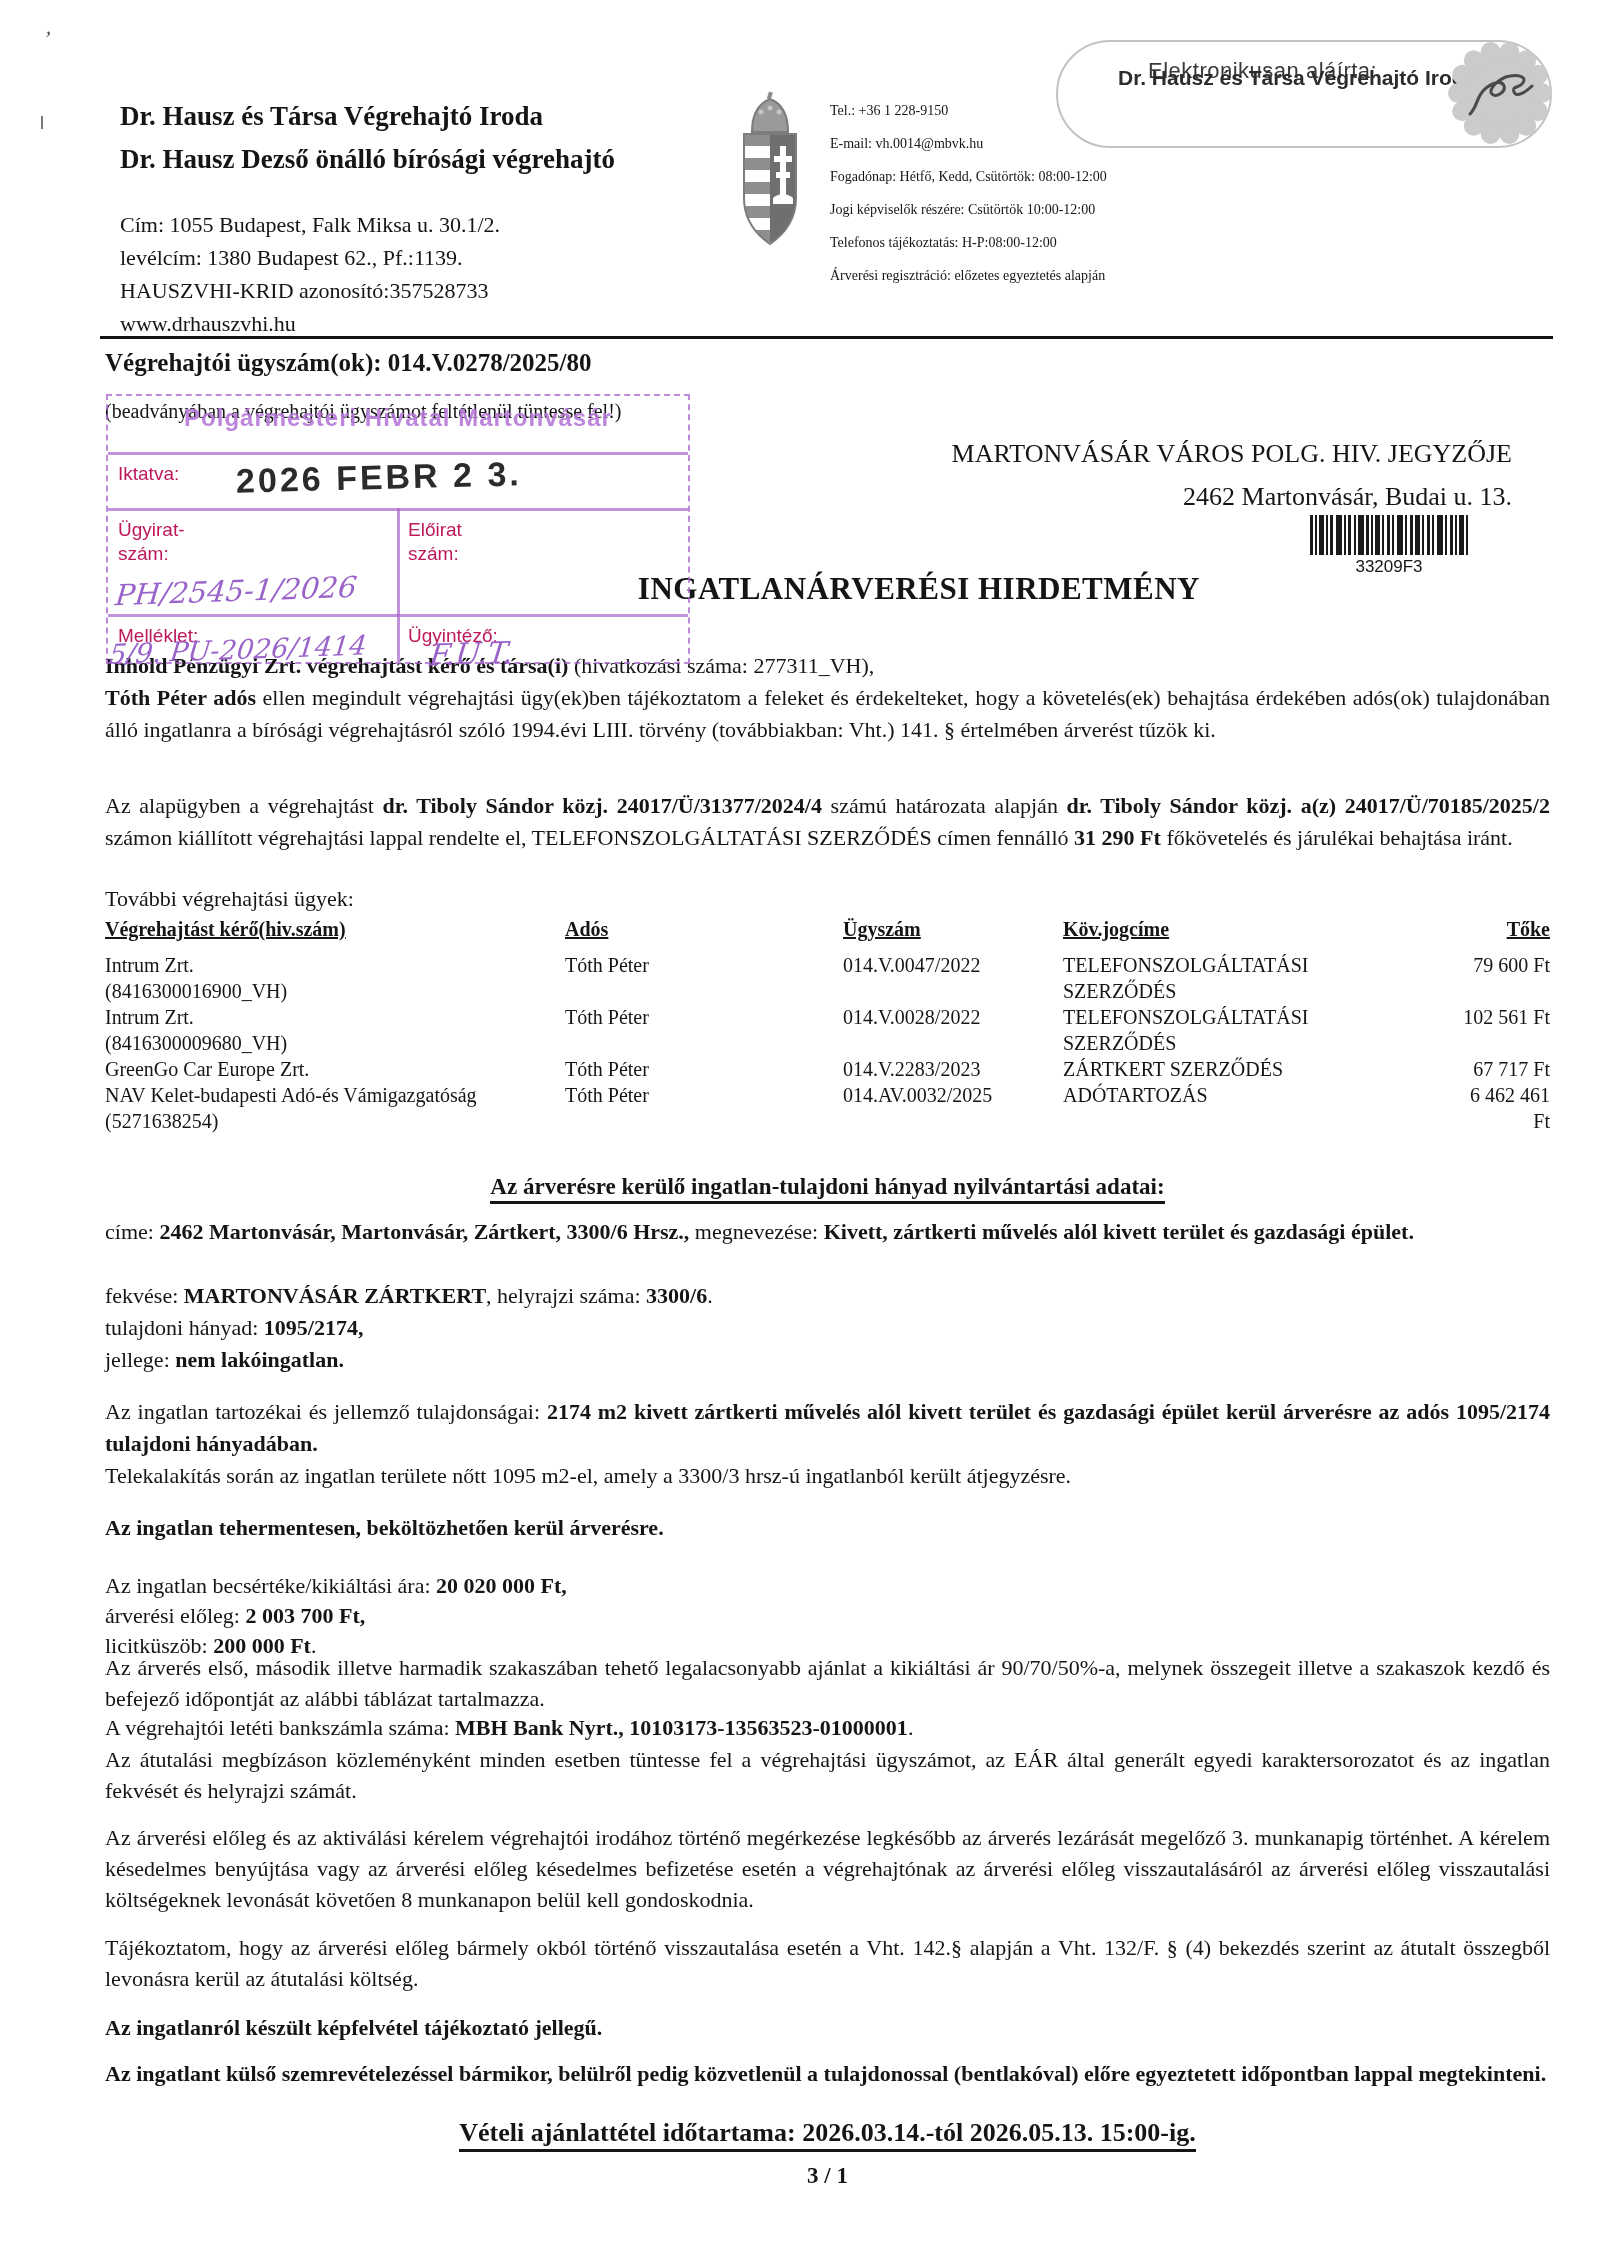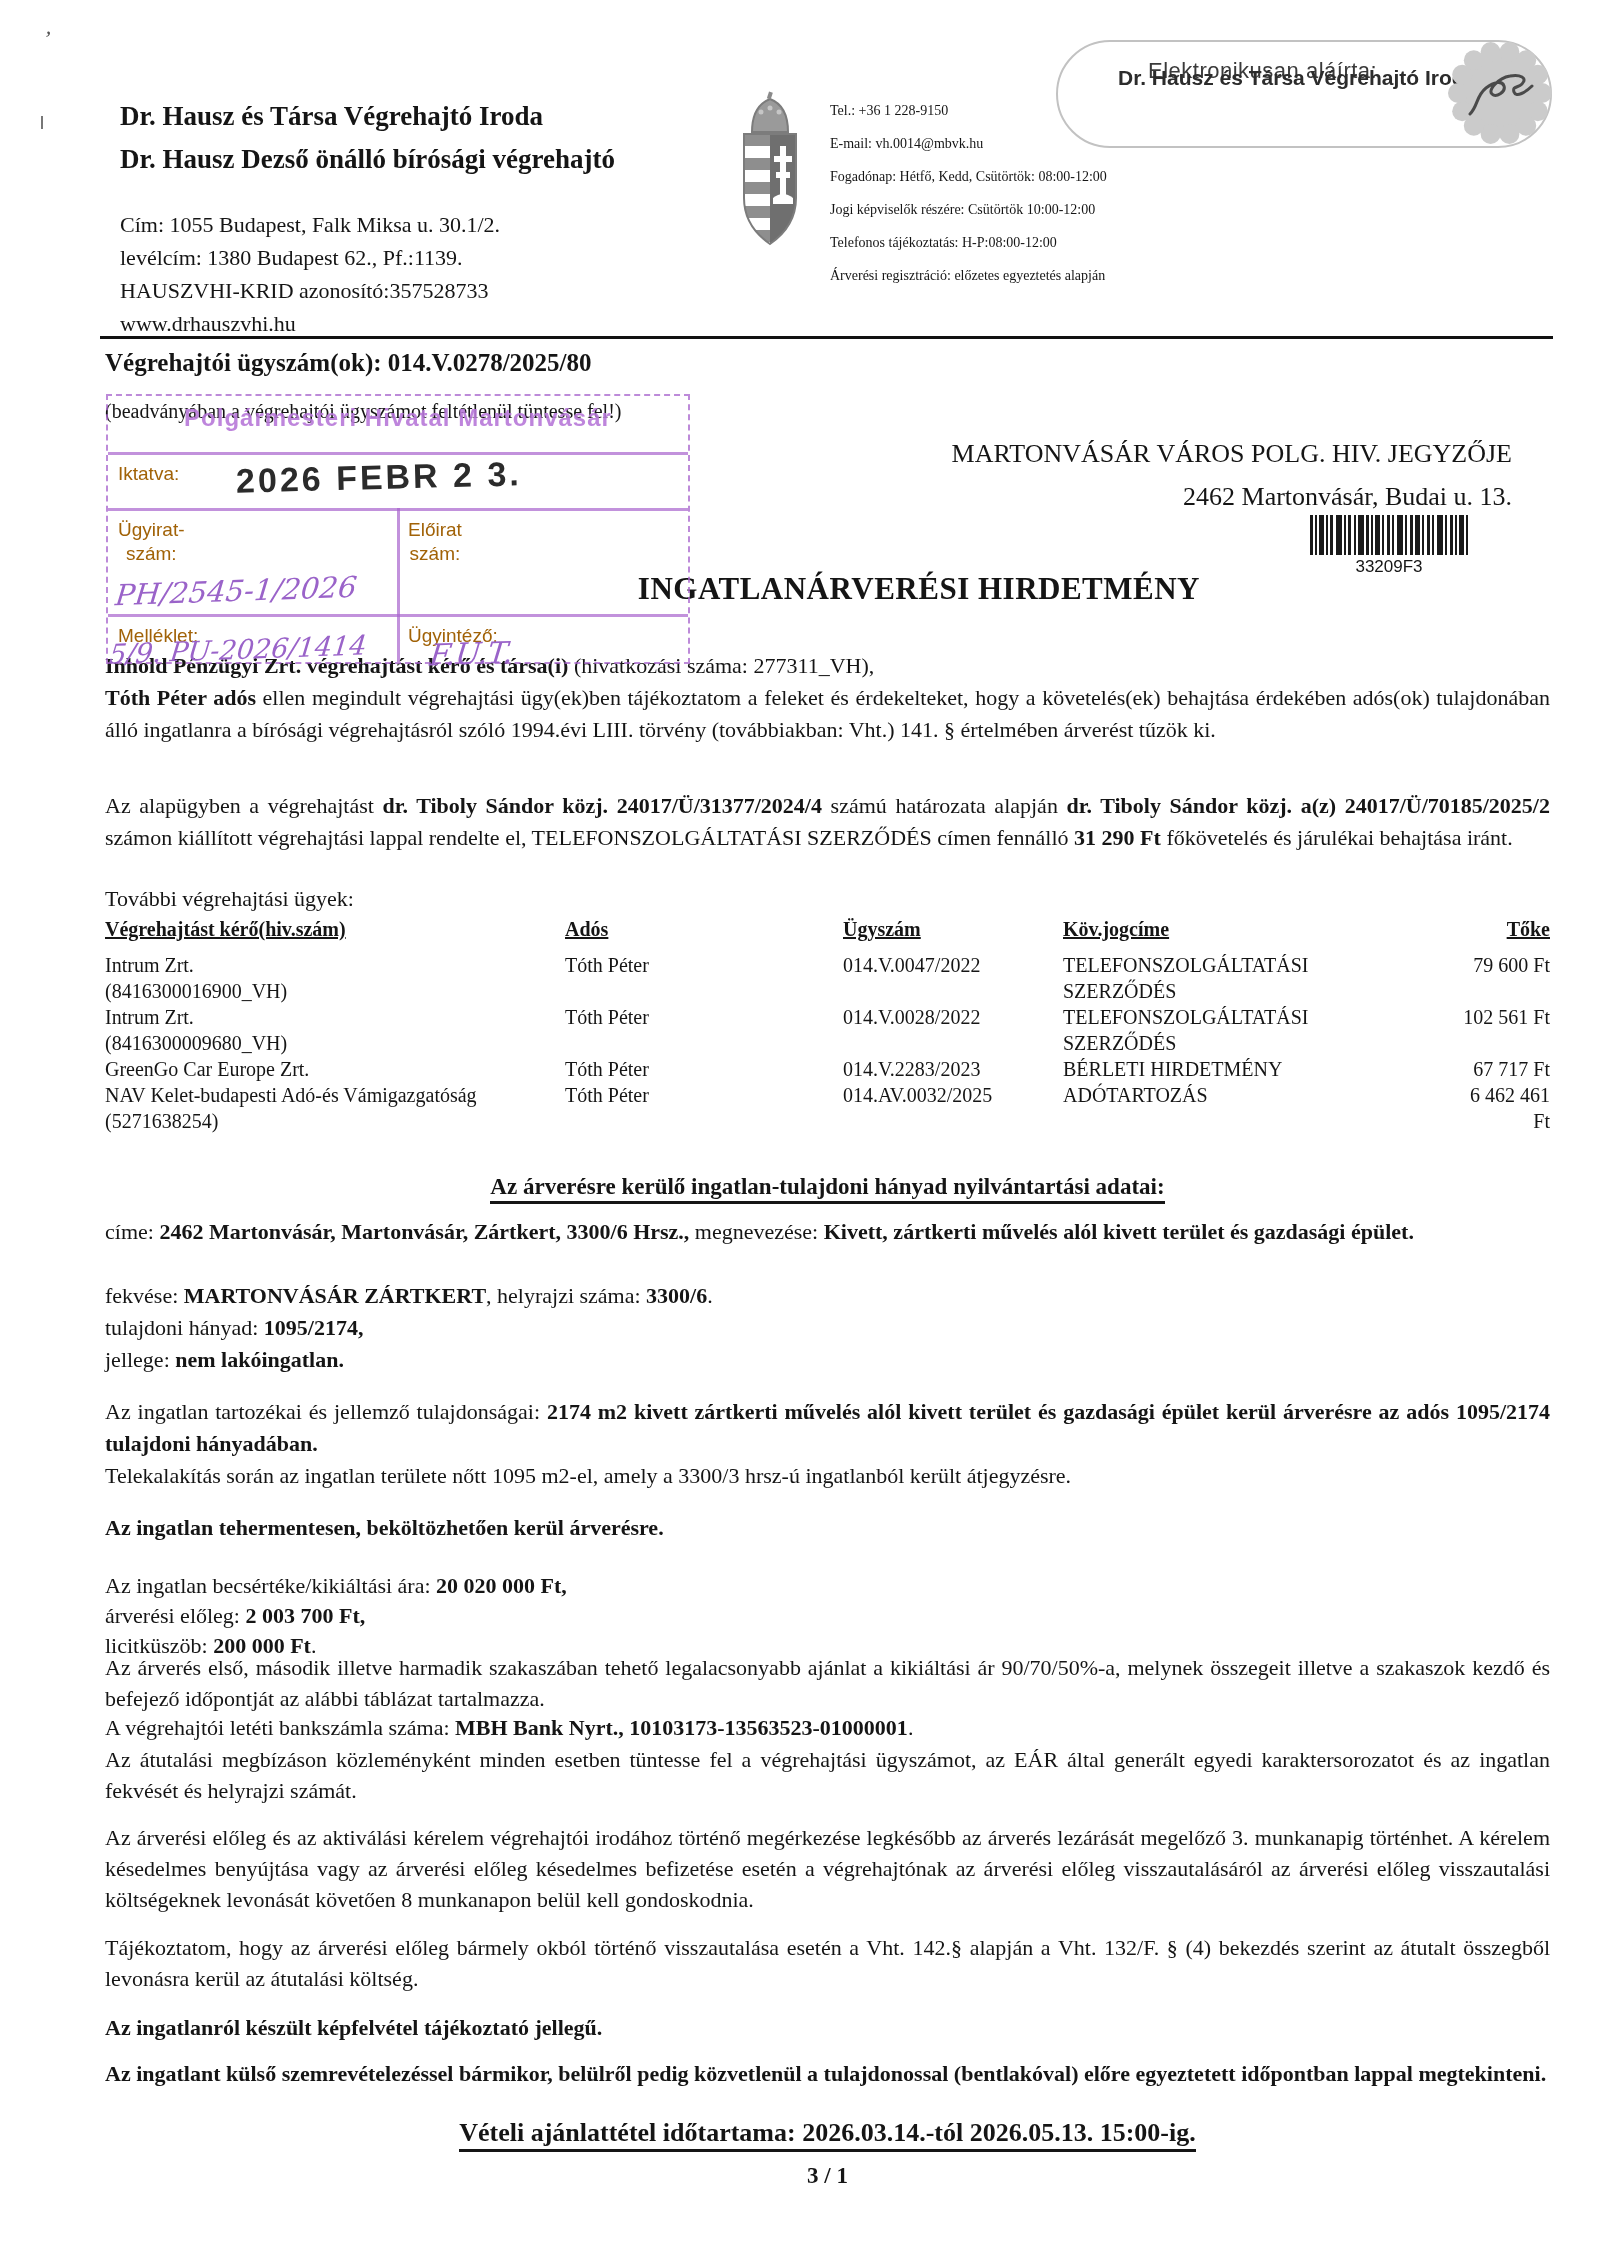--- a/index.html
+++ b/index.html
@@ -29,21 +29,21 @@
   .hrule{left:100px;top:336px;width:1453px;height:3px;background:#111;}
   .case-line{left:105px;top:349px;font-size:25px;font-weight:bold;}
   .case-note{left:105px;top:383px;font-size:20px;margin-top:17px;}
 
   
   .stamp{left:106px;top:394px;width:580px;height:266px;z-index:5;
          border:2px dashed rgba(168,100,205,.75);}
   .stamp .line{position:absolute;left:0;width:100%;height:3px;background:rgba(168,100,205,.7);}
   .stamp-org{position:absolute;top:8px;left:0;width:100%;text-align:center;font-size:24px;font-weight:bold;
              color:rgba(183,120,216,.9);letter-spacing:1px;font-family:"Liberation Sans",sans-serif;}
-  .slabel{position:absolute;font-size:19px;color:#a16207;font-family:"Liberation Sans",sans-serif;line-height:24px;white-space:pre-line;text-align:center;}
+  .slabel{position:absolute;font-size:19px;color:#be185d;font-family:"Liberation Sans",sans-serif;line-height:24px;white-space:pre-line;}
   .datestamp{position:absolute;left:128px;top:62px;font-size:34px;font-weight:bold;color:#2b2b2b;
              font-family:"Liberation Sans",sans-serif;letter-spacing:3px;transform:rotate(-1.5deg);}
   .hand{position:absolute;font-family:"DejaVu Serif",serif;font-style:italic;color:#9a63c9;
         transform:skewX(-8deg) rotate(-2deg);white-space:nowrap;}
   .vdiv{position:absolute;left:289px;top:112px;width:3px;height:154px;background:rgba(168,100,205,.7);}
 
   
   .recipient{left:700px;top:432px;width:812px;text-align:right;font-size:26px;line-height:43px;z-index:1;}
   .barcode{left:1310px;top:515px;z-index:1;}
   .barcode-label{left:1310px;top:557px;width:158px;text-align:center;font-size:17px;font-family:"Liberation Sans",sans-serif;}
@@ -243,21 +243,21 @@
         <div class="tcell">Tóth Péter</div>
         <div class="tcell">014.V.0028/2022</div>
         <div class="tcell">TELEFONSZOLGÁLTATÁSI
 SZERZŐDÉS</div>
         <div class="tcell">102 561 Ft</div>
       </div>
       <div class="trow">
         <div class="tcell">GreenGo Car Europe Zrt.</div>
         <div class="tcell">Tóth Péter</div>
         <div class="tcell">014.V.2283/2023</div>
-        <div class="tcell">BÉRLETI HIRDETMÉNY</div>
+        <div class="tcell">ZÁRTKERT SZERZŐDÉS</div>
         <div class="tcell">67 717 Ft</div>
       </div>
       <div class="trow">
         <div class="tcell">NAV Kelet-budapesti Adó-és Vámigazgatóság
 (5271638254)</div>
         <div class="tcell">Tóth Péter</div>
         <div class="tcell">014.AV.0032/2025</div>
         <div class="tcell">ADÓTARTOZÁS</div>
         <div class="tcell">6 462 461 Ft</div>
       </div>

